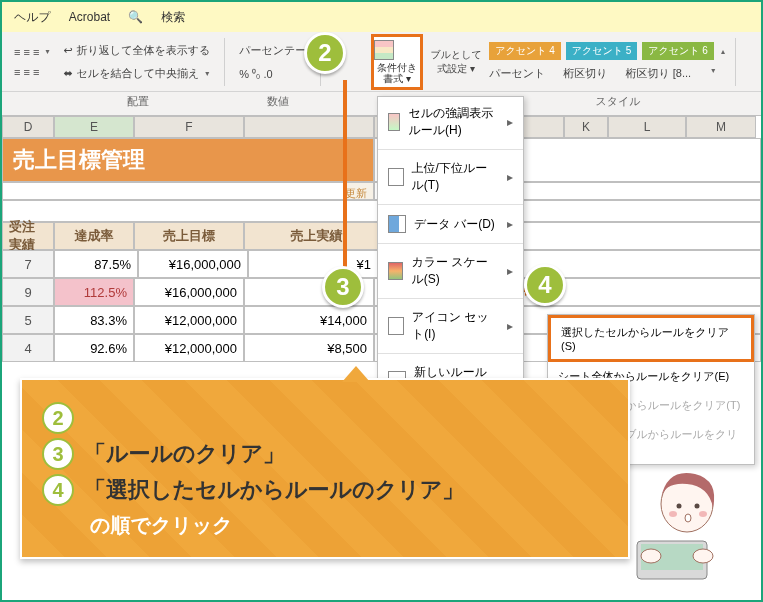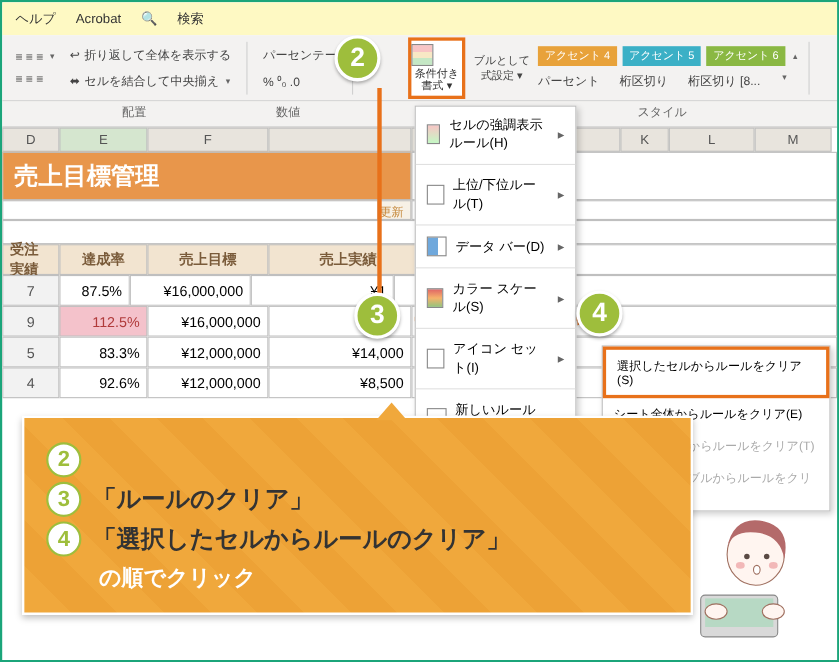--- a/index.html
+++ b/index.html
@@ -6,21 +6,21 @@
 body{background:#fff;width:763px;height:602px;overflow:hidden;position:relative;border:2px solid #1BA57A;}
 .topbar{background:#fef9c3;height:30px;display:flex;align-items:center;gap:18px;padding-left:12px;font-size:12px;color:#333;}
 .ribbon{background:#F3F2F1;height:60px;display:flex;align-items:center;gap:6px;padding-left:8px;border-bottom:1px solid #D4D4D4;position:relative;}
 .ribbon-col{display:flex;flex-direction:column;gap:4px;font-size:11px;color:#444;}
 .rbtn{display:inline-flex;align-items:center;gap:4px;padding:2px 4px;}
 .ribbon-sep{width:1px;height:48px;background:#D0D0D0;margin:0 4px;}
 .cf-button{display:flex;flex-direction:column;justify-content:center;width:52px;height:56px;border:3px solid #E8711A;background:#fff;font-size:10px;line-height:1.1;color:#333;position:relative;z-index:5;}
 .cf-ico{width:20px;height:20px;display:block;background:linear-gradient(to bottom,#F8C5C5 0 33%,#F8E8C5 33% 66%,#C5E8C5 66% 100%);border:1px solid #888;margin-bottom:2px;}
 .accent-tag{display:inline-block;padding:2px 6px;font-size:10px;color:#fff;margin-right:2px;}
 .acc4{background:#E8A23A;} .acc5{background:#3BB0C6;} .acc6{background:#8AB843;}
-.ribbon-groups{display:flex;gap:60px;font-size:11px;color:#666;padding:2px 0 6px 0;background:#F3F2F1;border-bottom:1px solid #BFBFBF;}
+.ribbon-groups{display:flex;gap:60px;font-size:11px;color:#666;padding:2px 0 6px 16px;background:#F3F2F1;border-bottom:1px solid #BFBFBF;}
 .ribbon-groups span{display:inline-block;min-width:80px;text-align:center;}
 .sheet{position:relative;}
 .colhdr{display:flex;}
 .ch{height:22px;background:#E8E4DD;border:1px solid #BFBFBF;text-align:center;font-size:12px;color:#555;display:flex;align-items:center;justify-content:center;}
 .ch.sel{background:#D5E6CF;}
 .banner{background:#E8964B;color:#fff;font-size:22px;font-weight:bold;padding:6px 10px;border:1px solid #BFBFBF;}
 .row{display:flex;}
 .cell{height:28px;border:1px solid #BFBFBF;display:flex;align-items:center;justify-content:flex-end;padding:0 6px;font-size:13px;background:#fff;}
 .cell.hdr{background:#F2E4D0;color:#7A5B3A;font-weight:bold;justify-content:center;}
 .cell.pink{background:#F4C2CB;color:#B03A3A;}
@@ -135,21 +135,21 @@
   <div class="row">
     <div class="cell hdr" style="width:52px;">受注実績</div>
     <div class="cell hdr" style="width:80px;">達成率</div>
     <div class="cell hdr" style="width:110px;">売上目標</div>
     <div class="cell hdr" style="width:145px;">売上実績</div>
     <div class="cell" style="flex:1;"></div>
   </div>
   <div id="data-rows">
       <div class="row">
      <div class="cell grey" style="width:52px;">7</div>
-     <div class="cell " style="width:64px;">87.5%</div>
+     <div class="cell " style="width:84px;">87.5%</div>
      <div class="cell" style="width:110px;">¥16,000,000</div>
      <div class="cell" style="width:130px;">¥1</div>
      <div class="cell" style="flex:1;"></div>
    </div>
       <div class="row">
      <div class="cell grey" style="width:52px;">9</div>
      <div class="cell pink" style="width:80px;">112.5%</div>
      <div class="cell" style="width:110px;">¥16,000,000</div>
      <div class="cell" style="width:130px;"></div>
      <div class="cell" style="flex:1;"></div>

